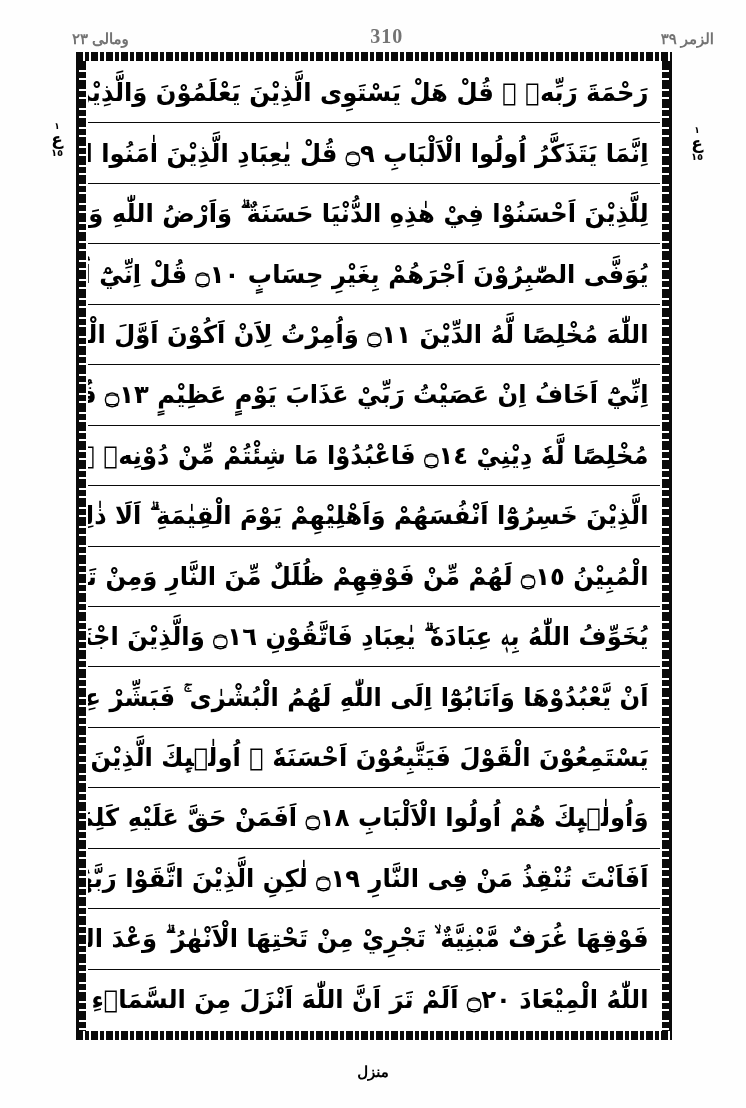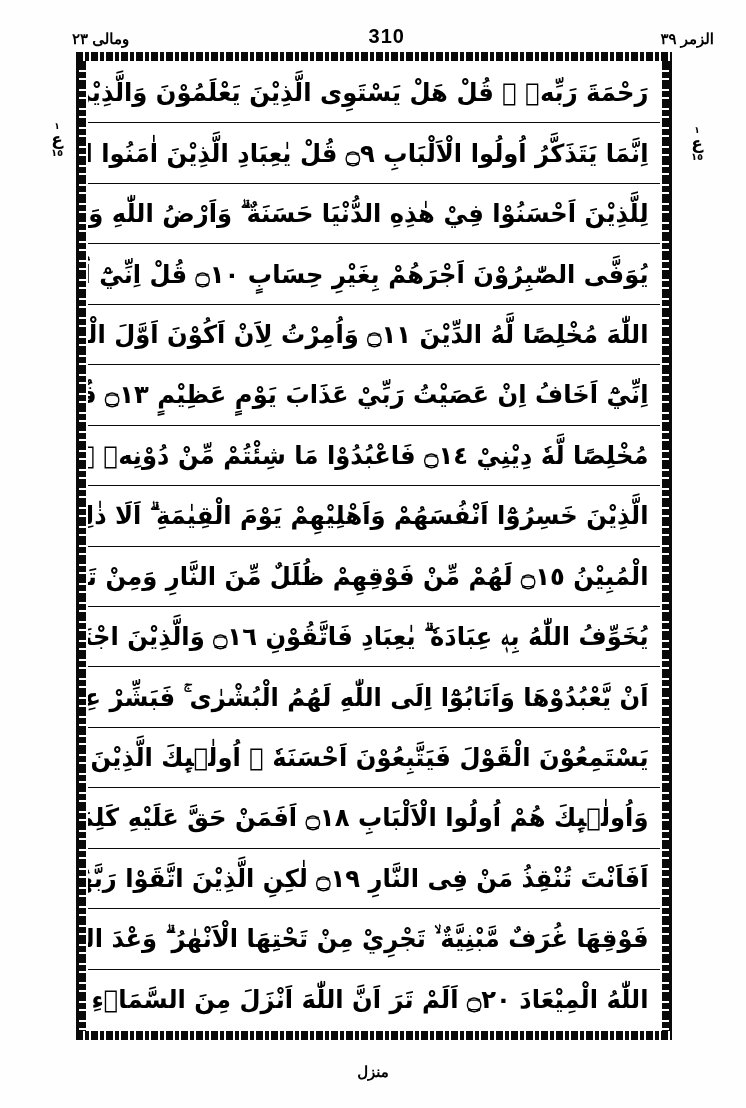--- a/index.html
+++ b/index.html
@@ -25,24 +25,24 @@
     top: 18px;
     left: 72px;
     right: 36px;
     height: 30px;
     display: flex;
     align-items: flex-end;
     justify-content: space-between;
     direction: rtl;
   }
   .hdr-item {
-    font-family: Liberation Sans, sans-serif;
+    font-family: Liberation Serif, serif;
     font-size: 15px;
     font-weight: bold;
-    color: #000000;
+    color: #737373;
     letter-spacing: -0.5px;
     white-space: nowrap;
     margin-top: 32px;
   }
   .hdr-page {
     font-size: 20px;
     font-weight: bold;
     letter-spacing: 1px;
     transform: translateX(-6px);
   }

